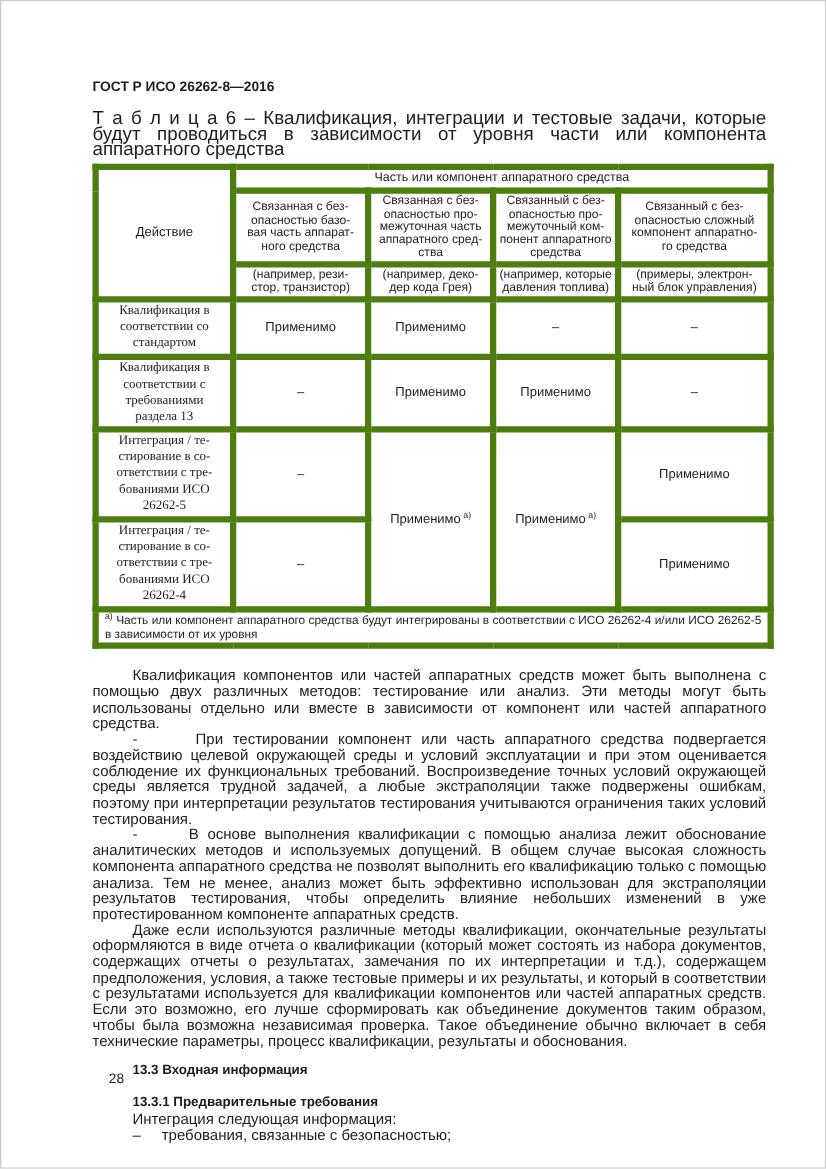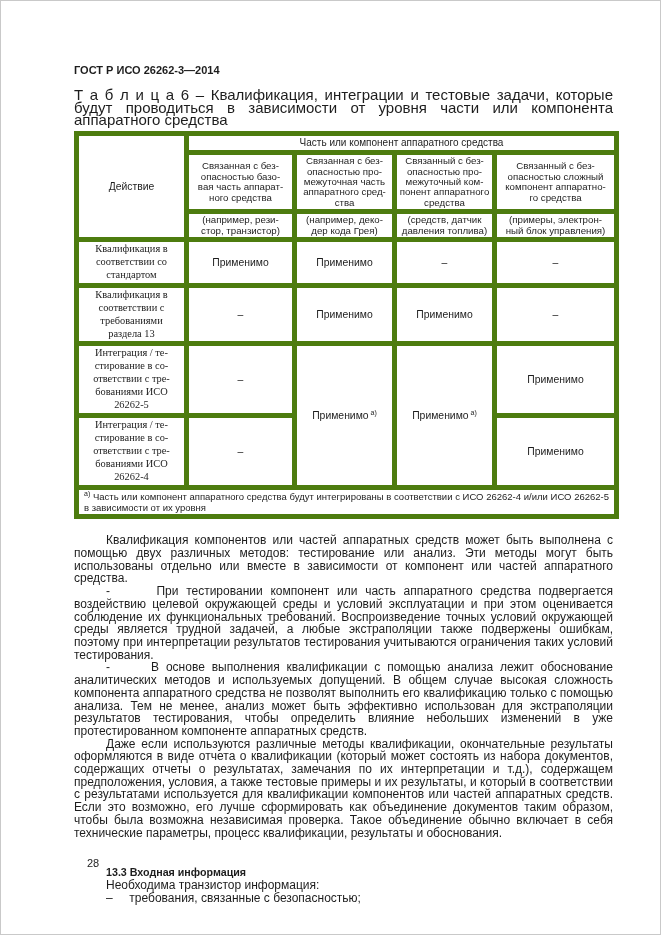--- a/index.html
+++ b/index.html
@@ -58,34 +58,34 @@
     font-size:12px; line-height:12.7px;
     text-align:justify;
     text-indent:32px;
   }
   .first-para { margin-top:15px; }
   .section-heading {
     font-weight:bold;
     font-size:10.7px; line-height:13px;
     text-indent:32px;
   }
-  .mt-a { margin-top:27px; }
+  .mt-a { margin-top:11px; }
   .mt-b { margin-top:13px; }
   .page-number {
     position:absolute; left:86px; top:856px;
     font-size:11px;
   }
 </style>
 </head>
 <body>
 
 <div class="page">
   <div class="content">
 
-    <div class="doc-header">ГОСТ Р ИСО 26262-3—2014</div>
+    <div class="doc-header">ГОСТ Р ИСО 26262-8—2016</div>
 
     <div class="table-caption">Т а б л и ц а   6 – Квалификация, интеграции и тестовые задачи, которые будут проводиться в зависимости от уровня части или компонента аппаратного средства</div>
 
     <table class="qual">
       <colgroup>
         <col style="width:110px">
           <col style="width:108px">
           <col style="width:100px">
           <col style="width:100px">
           <col style="width:122px">
@@ -113,21 +113,21 @@
           <td class="desc">Связанный с без-
 опасностью сложный
 компонент аппаратно-
 го средства</td>
         </tr>
         <tr class="trh3">
           <td class="ex">(например, рези-
 стор, транзистор)</td>
           <td class="ex">(например, деко-
 дер кода Грея)</td>
-          <td class="ex">(средств, датчик
+          <td class="ex">(например, которые
 давления топлива)</td>
           <td class="ex">(примеры, электрон-
 ный блок управления)</td>
         </tr>
         <tr class="r1">
           <td class="action">Квалификация в
 соответствии со
 стандартом</td>
           <td class="data">Применимо</td>
           <td class="data">Применимо</td>
@@ -169,19 +169,20 @@
         </tr>
       </tbody>
     </table>
 
     <p class="para first-para">Квалификация компонентов или частей аппаратных средств может быть выполнена с помощью двух различных методов: тестирование или анализ. Эти методы могут быть использованы отдельно или вместе в зависимости от компонент или частей аппаратного средства.</p>
     <p class="para">-&nbsp;&nbsp;&nbsp;&nbsp;&nbsp;&nbsp;При тестировании компонент или часть аппаратного средства подвергается воздействию целевой окружающей среды и условий эксплуатации и при этом оценивается соблюдение их функциональных требований. Воспроизведение точных условий окружающей среды является трудной задачей, а любые экстраполяции также подвержены ошибкам, поэтому при интерпретации результатов тестирования учитываются ограничения таких условий тестирования.</p>
     <p class="para">-&nbsp;&nbsp;&nbsp;&nbsp;&nbsp;&nbsp;В основе выполнения квалификации с помощью анализа лежит обоснование аналитических методов и используемых допущений. В общем случае высокая сложность компонента аппаратного средства не позволят выполнить его квалификацию только с помощью анализа. Тем не менее, анализ может быть эффективно использован для экстраполяции результатов тестирования, чтобы определить влияние небольших изменений в уже протестированном компоненте аппаратных средств.</p>
     <p class="para">Даже если используются различные методы квалификации, окончательные результаты оформляются в виде отчета о квалификации (который может состоять из набора документов, содержащих отчеты о результатах, замечания по их интерпретации и т.д.), содержащем предположения, условия, а также тестовые примеры и их результаты, и который в соответствии с результатами используется для квалификации компонентов или частей аппаратных средств. Если это возможно, его лучше сформировать как объединение документов таким образом, чтобы была возможна независимая проверка. Такое объединение обычно включает в себя технические параметры, процесс квалификации, результаты и обоснования.</p>
 
     <div class="section-heading mt-a">13.3 Входная информация</div>
-    <p class="para">Необходима транзистор информация:</p>
+    <div class="section-heading mt-b">13.3.1 Предварительные требования</div>
+    <p class="para">Интеграция следующая информация:</p>
     <p class="para">–&nbsp;&nbsp;&nbsp;&nbsp;&nbsp;требования, связанные с безопасностью;</p>
 
   </div>
 
   <div class="page-number">28</div>
 </div>
 
 </body></html>

